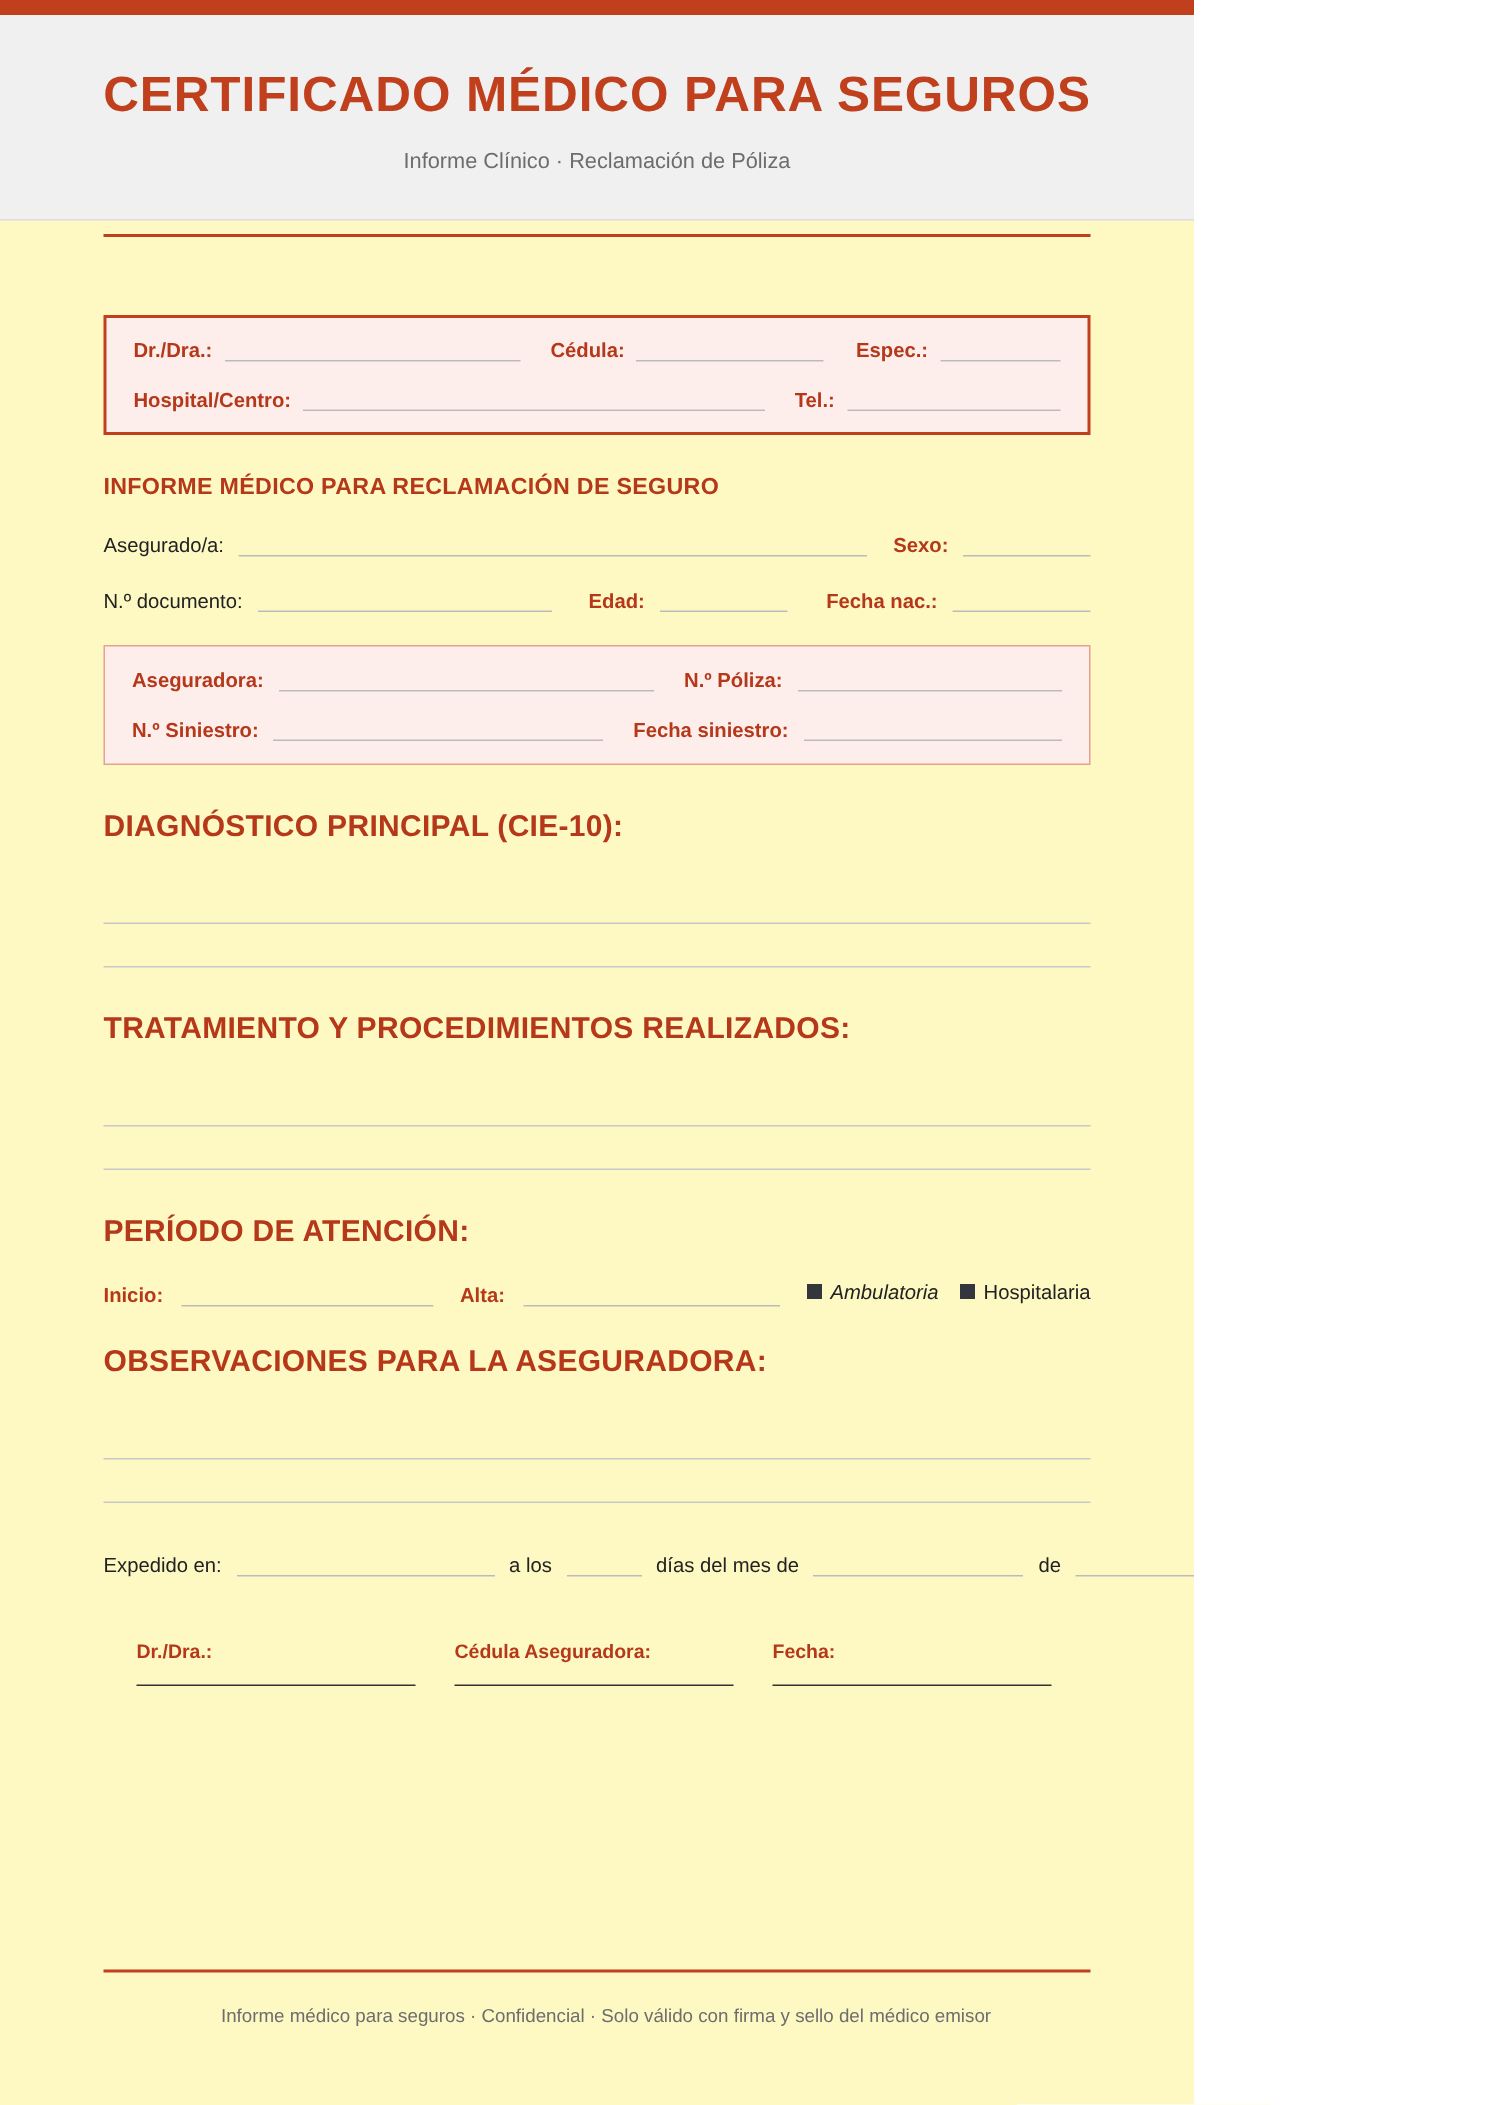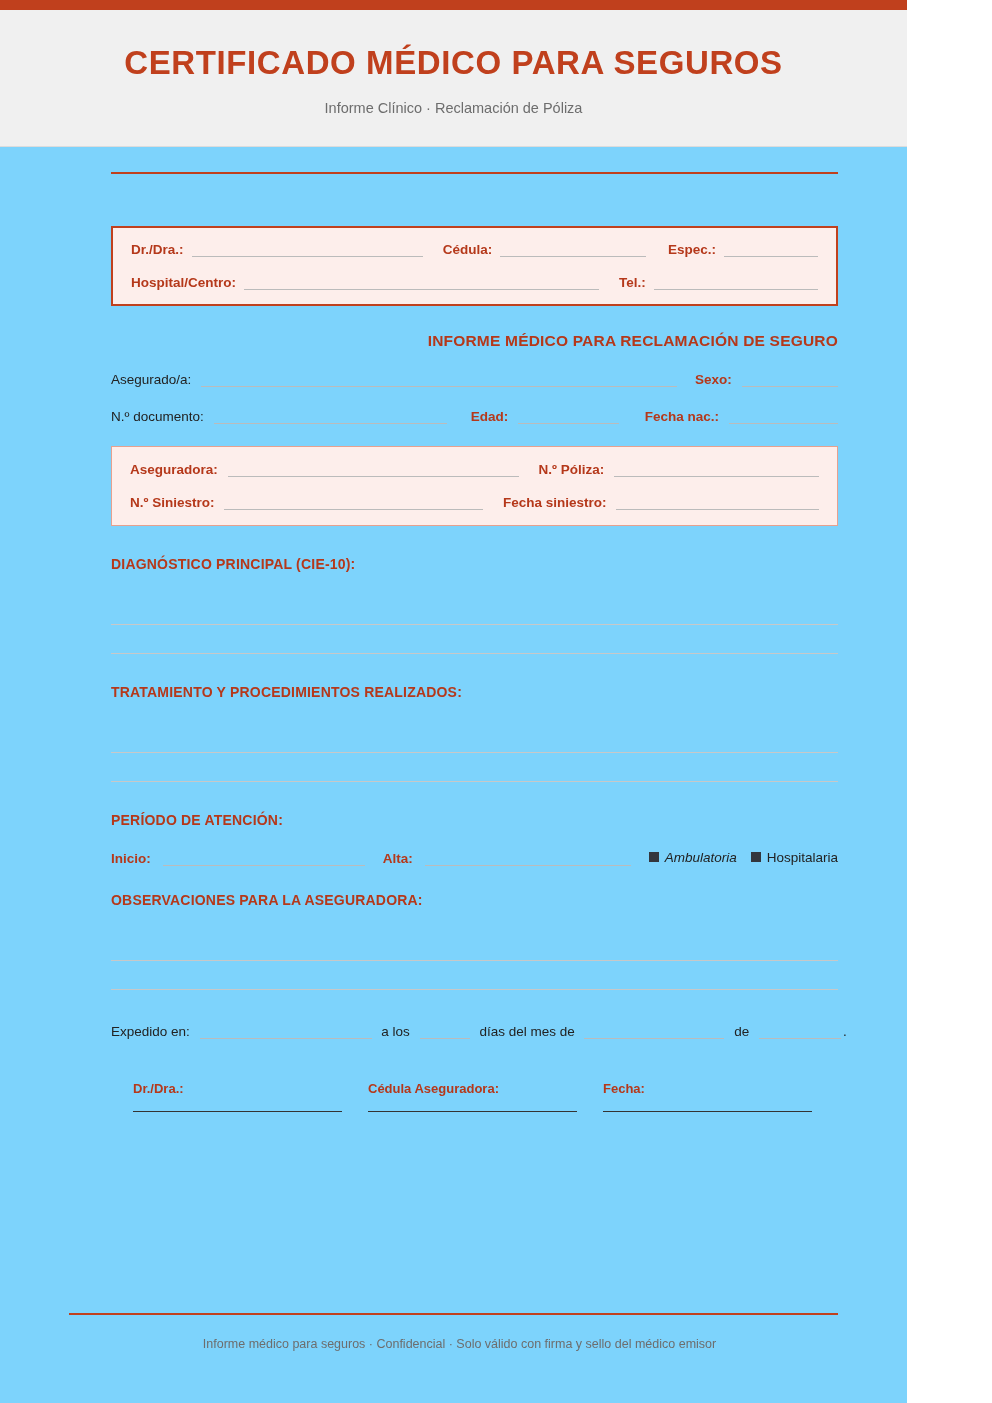--- a/index.html
+++ b/index.html
@@ -5,24 +5,24 @@
   html, body {
     margin: 0;
     padding: 0;
     background: #ffffff;
   }
   body {
     font-family: "Liberation Sans", sans-serif;
     color: #222;
   }
   .page {
-    width: 907px;
+    width: 796px;
     height: 1403px;
     position: relative;
-    background: #7dd3fc;
+    background: #fef9c3;
     box-sizing: border-box;
     overflow: hidden;
   }
   .top-bar {
     height: 10px;
     background: #c0401d;
     width: 100%;
   }
   .header-band {
     background: #f0f0f0;
@@ -36,23 +36,22 @@
     font-weight: bold;
     letter-spacing: 0.6px;
     margin: 0;
   }
   .doc-subtitle {
     color: #6d6d6d;
     font-size: 14.5px;
     margin-top: 18px;
   }
   .body-area {
-    padding: 16px 69px;
-    box-sizing: border-box;
-    margin-left: 42px;
+    padding: 0 69px;
+    box-sizing: border-box;
   }
   .rule-top {
     border-top: 2px solid #c0401d;
     margin-top: 9px;
   }
   
   .line {
     display: inline-block;
     border-bottom: 1px solid #bbbbbb;
     height: 13px;
@@ -75,21 +74,21 @@
     box-sizing: border-box;
   }
   .box-row {
     display: flex;
     align-items: flex-end;
     white-space: nowrap;
   }
   .box-row + .box-row { margin-top: 18px; }
 
   .section-title-center {
-    text-align: right;
+    text-align: left;
     color: #b5381a;
     font-weight: bold;
     font-size: 15.5px;
     margin: 26px 0 22px 0;
     letter-spacing: 0.2px;
   }
   .field-row {
     display: flex;
     align-items: flex-end;
     white-space: nowrap;
@@ -98,21 +97,21 @@
   .box-pink {
     border: 1px solid #e6a18f;
     background: #fdeeeb;
     padding: 15px 18px 15px 18px;
     box-sizing: border-box;
     margin-top: 8px;
   }
   .sec-head {
     color: #b5381a;
     font-weight: bold;
-    font-size: 14px;
+    font-size: 20px;
     margin: 30px 0 0 0;
     letter-spacing: 0.2px;
   }
   .write-lines {
     margin-top: 24px;
   }
   .write-line {
     border-bottom: 1px solid #c8c8c8;
     height: 28px;
   }

